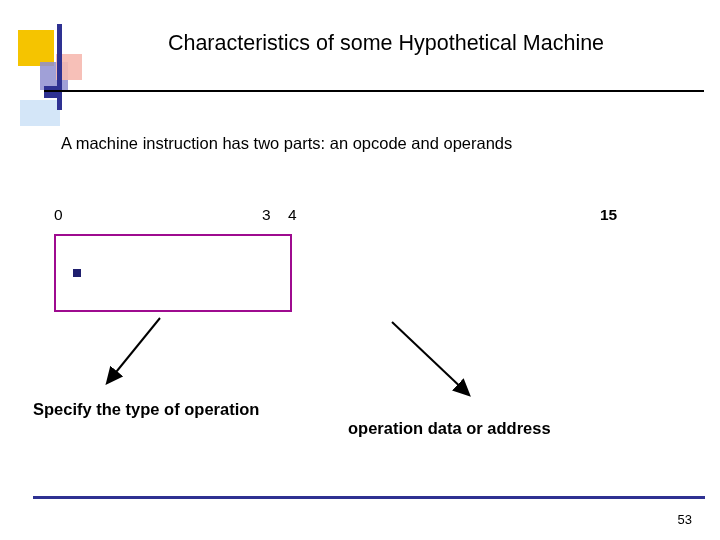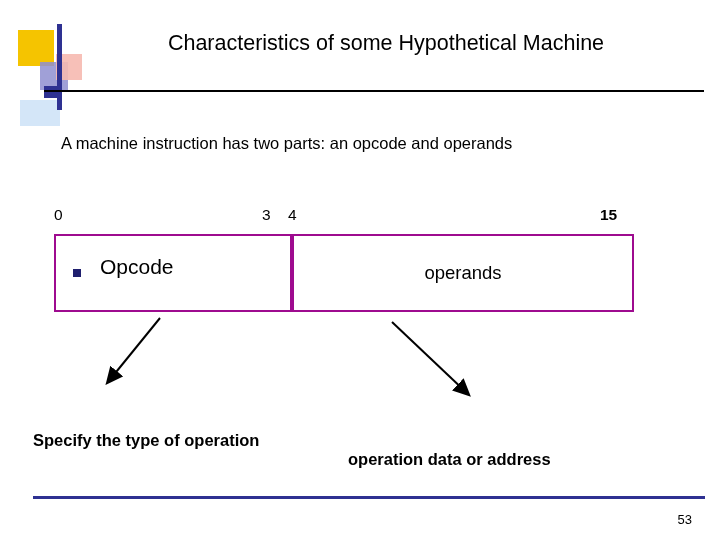--- a/index.html
+++ b/index.html
@@ -166,21 +166,20 @@
     pointer-events: none;
   }
 
   
   .callout {
     position: absolute;
     font-weight: bold;
     font-size: 16.5px;
     color: #000000;
     line-height: 26px;
-    margin-top: 31px;
   }
   .callout-left {
     left: 33px;
     top: 396px;
     width: 240px;
   }
   .callout-right {
     left: 348px;
     top: 415px;
     width: 320px;
@@ -219,24 +218,20 @@
 <div class="intro">A machine instruction has two parts: an opcode and operands</div>
 
 <div class="bit-label bit-0">0</div>
 <div class="bit-label bit-3">3</div>
 <div class="bit-label bit-4">4</div>
 <div class="bit-label bit-15">15</div>
 
 <div class="fmt">
   <div class="fmt-cell fmt-opcode">
     <span class="bullet-square"></span>
-    <span class="fmt-opcode-label">Opcode</span>
-  </div>
-  <div class="fmt-cell fmt-operands">
-    <span class="fmt-operands-label">operands</span>
   </div>
 </div>
 
 <svg class="arrows" viewBox="0 0 720 540">
   <defs>
     <marker id="ah" markerWidth="9" markerHeight="9" refX="7" refY="4.2" orient="auto">
       <path d="M0,0 L9,4.2 L0,8.4 z" fill="#000000"></path>
     </marker>
   </defs>
   <line x1="160" y1="318" x2="108" y2="382" stroke="#000000" stroke-width="2" marker-end="url(#ah)"></line>

